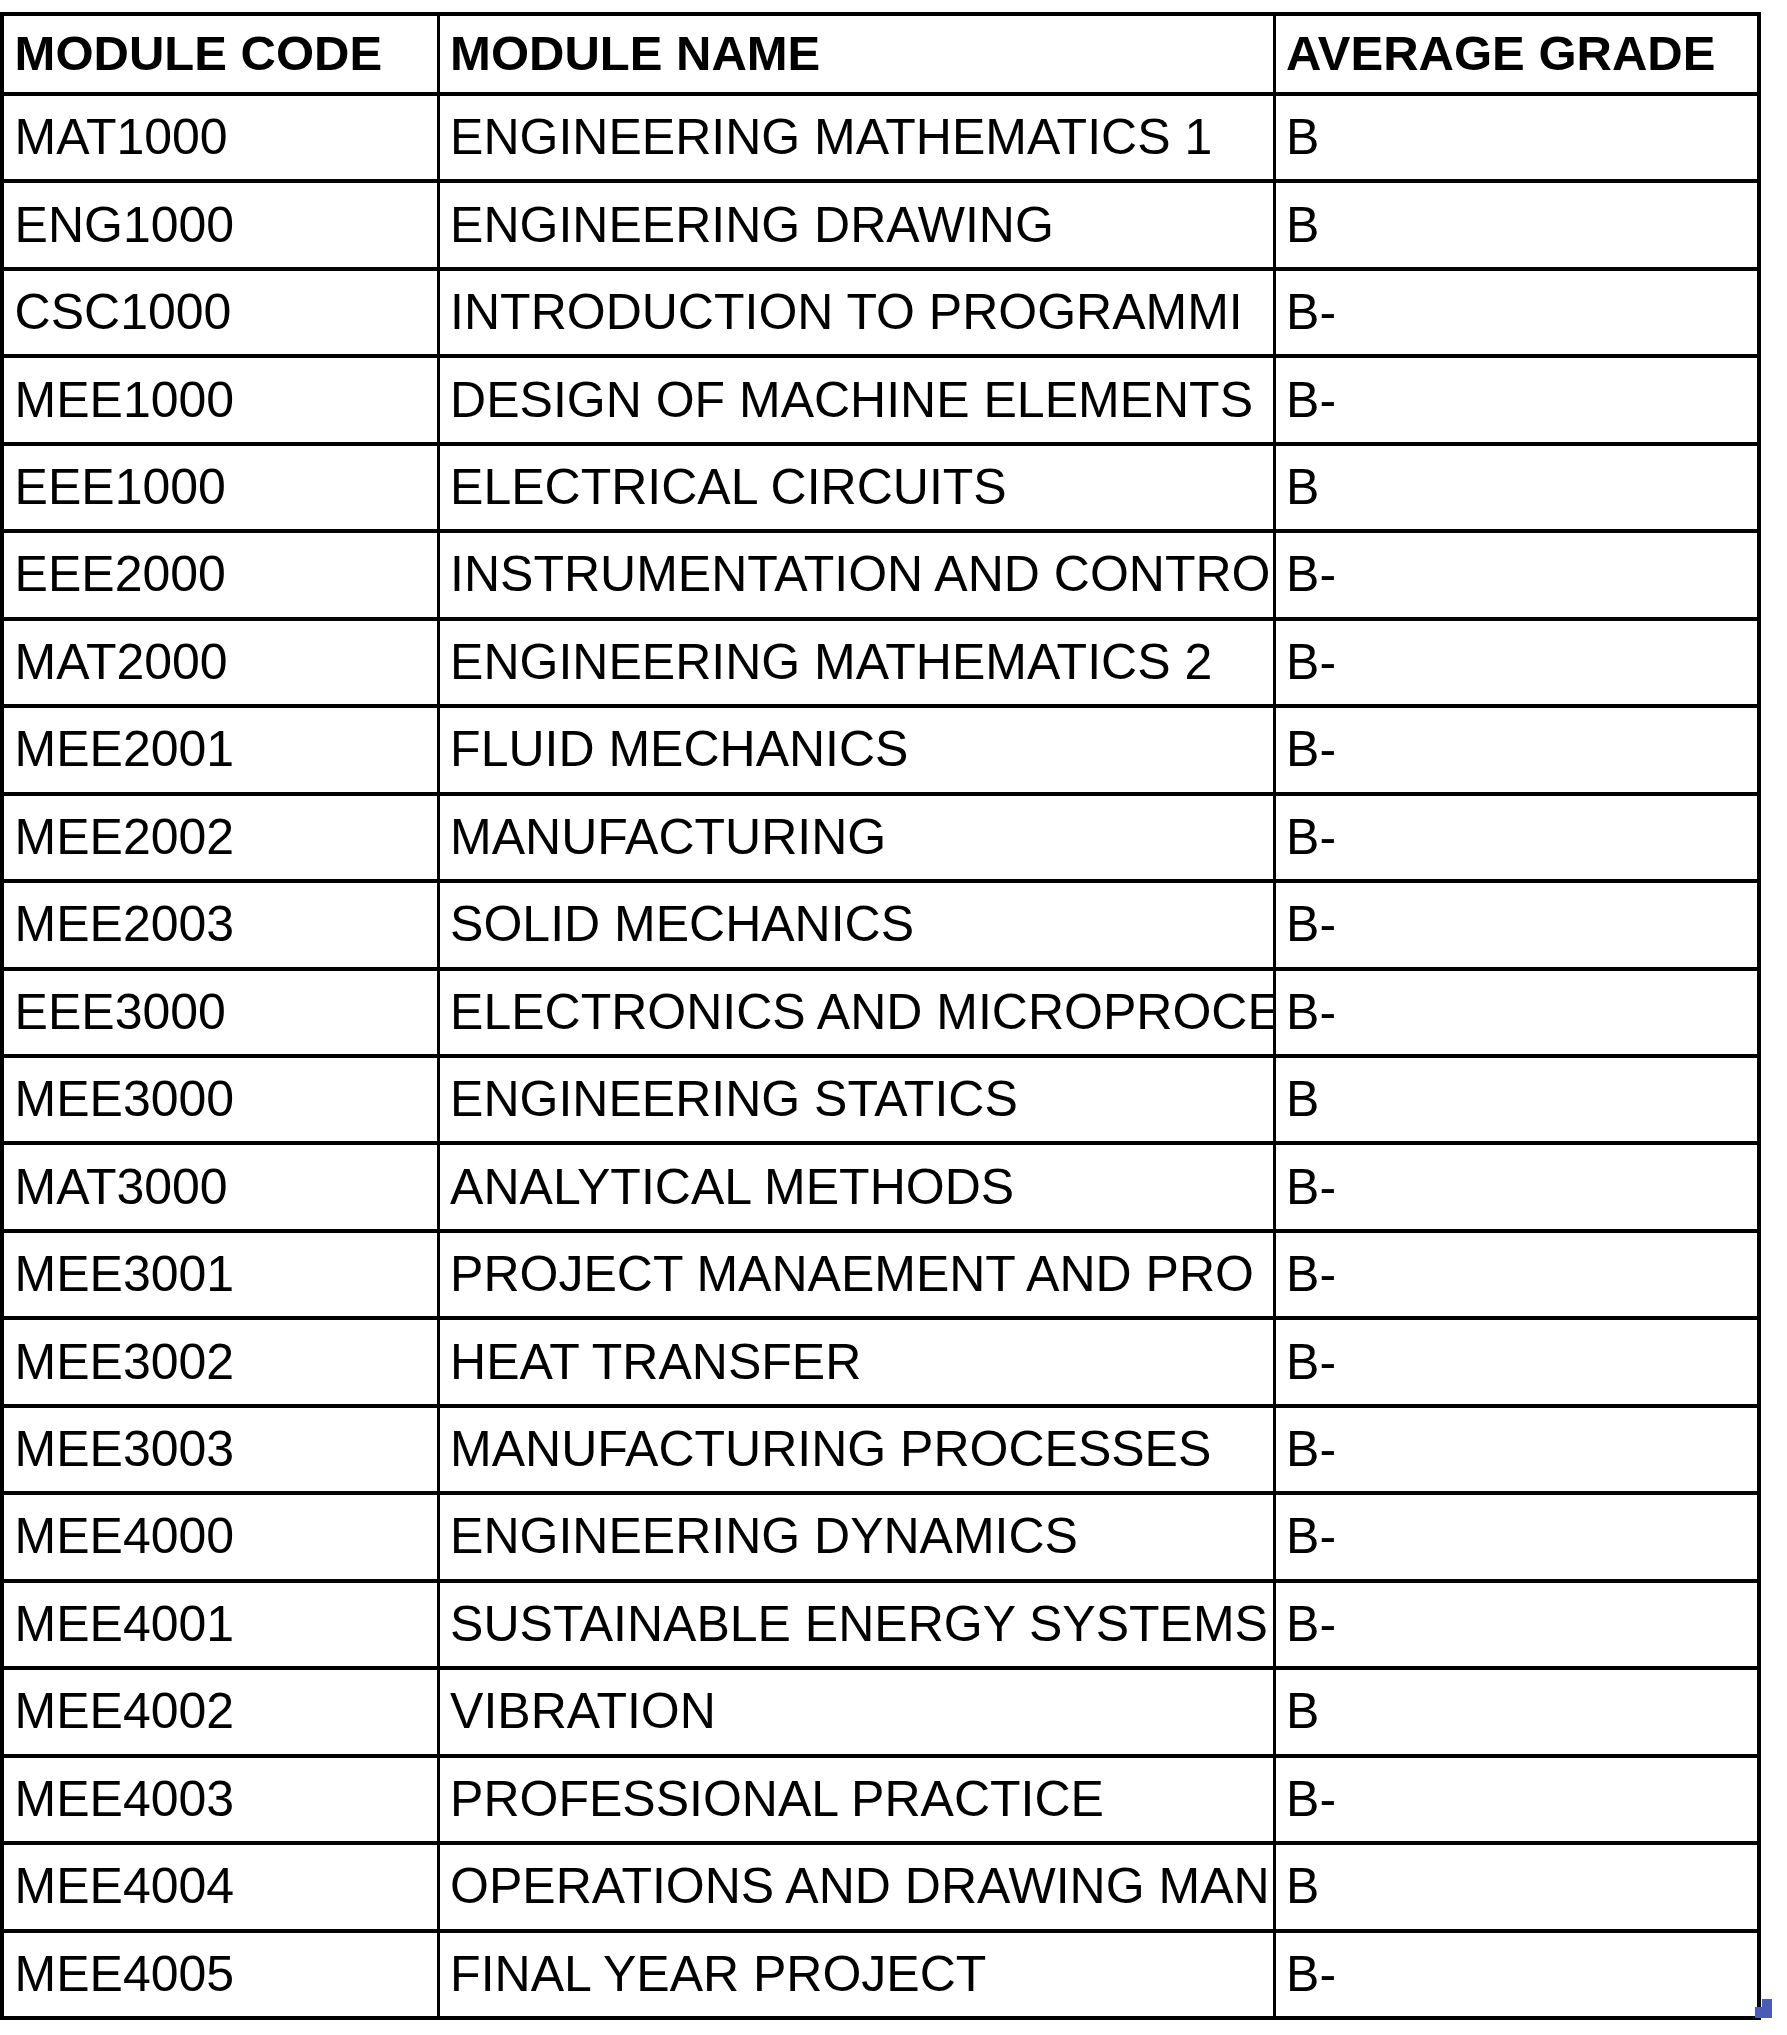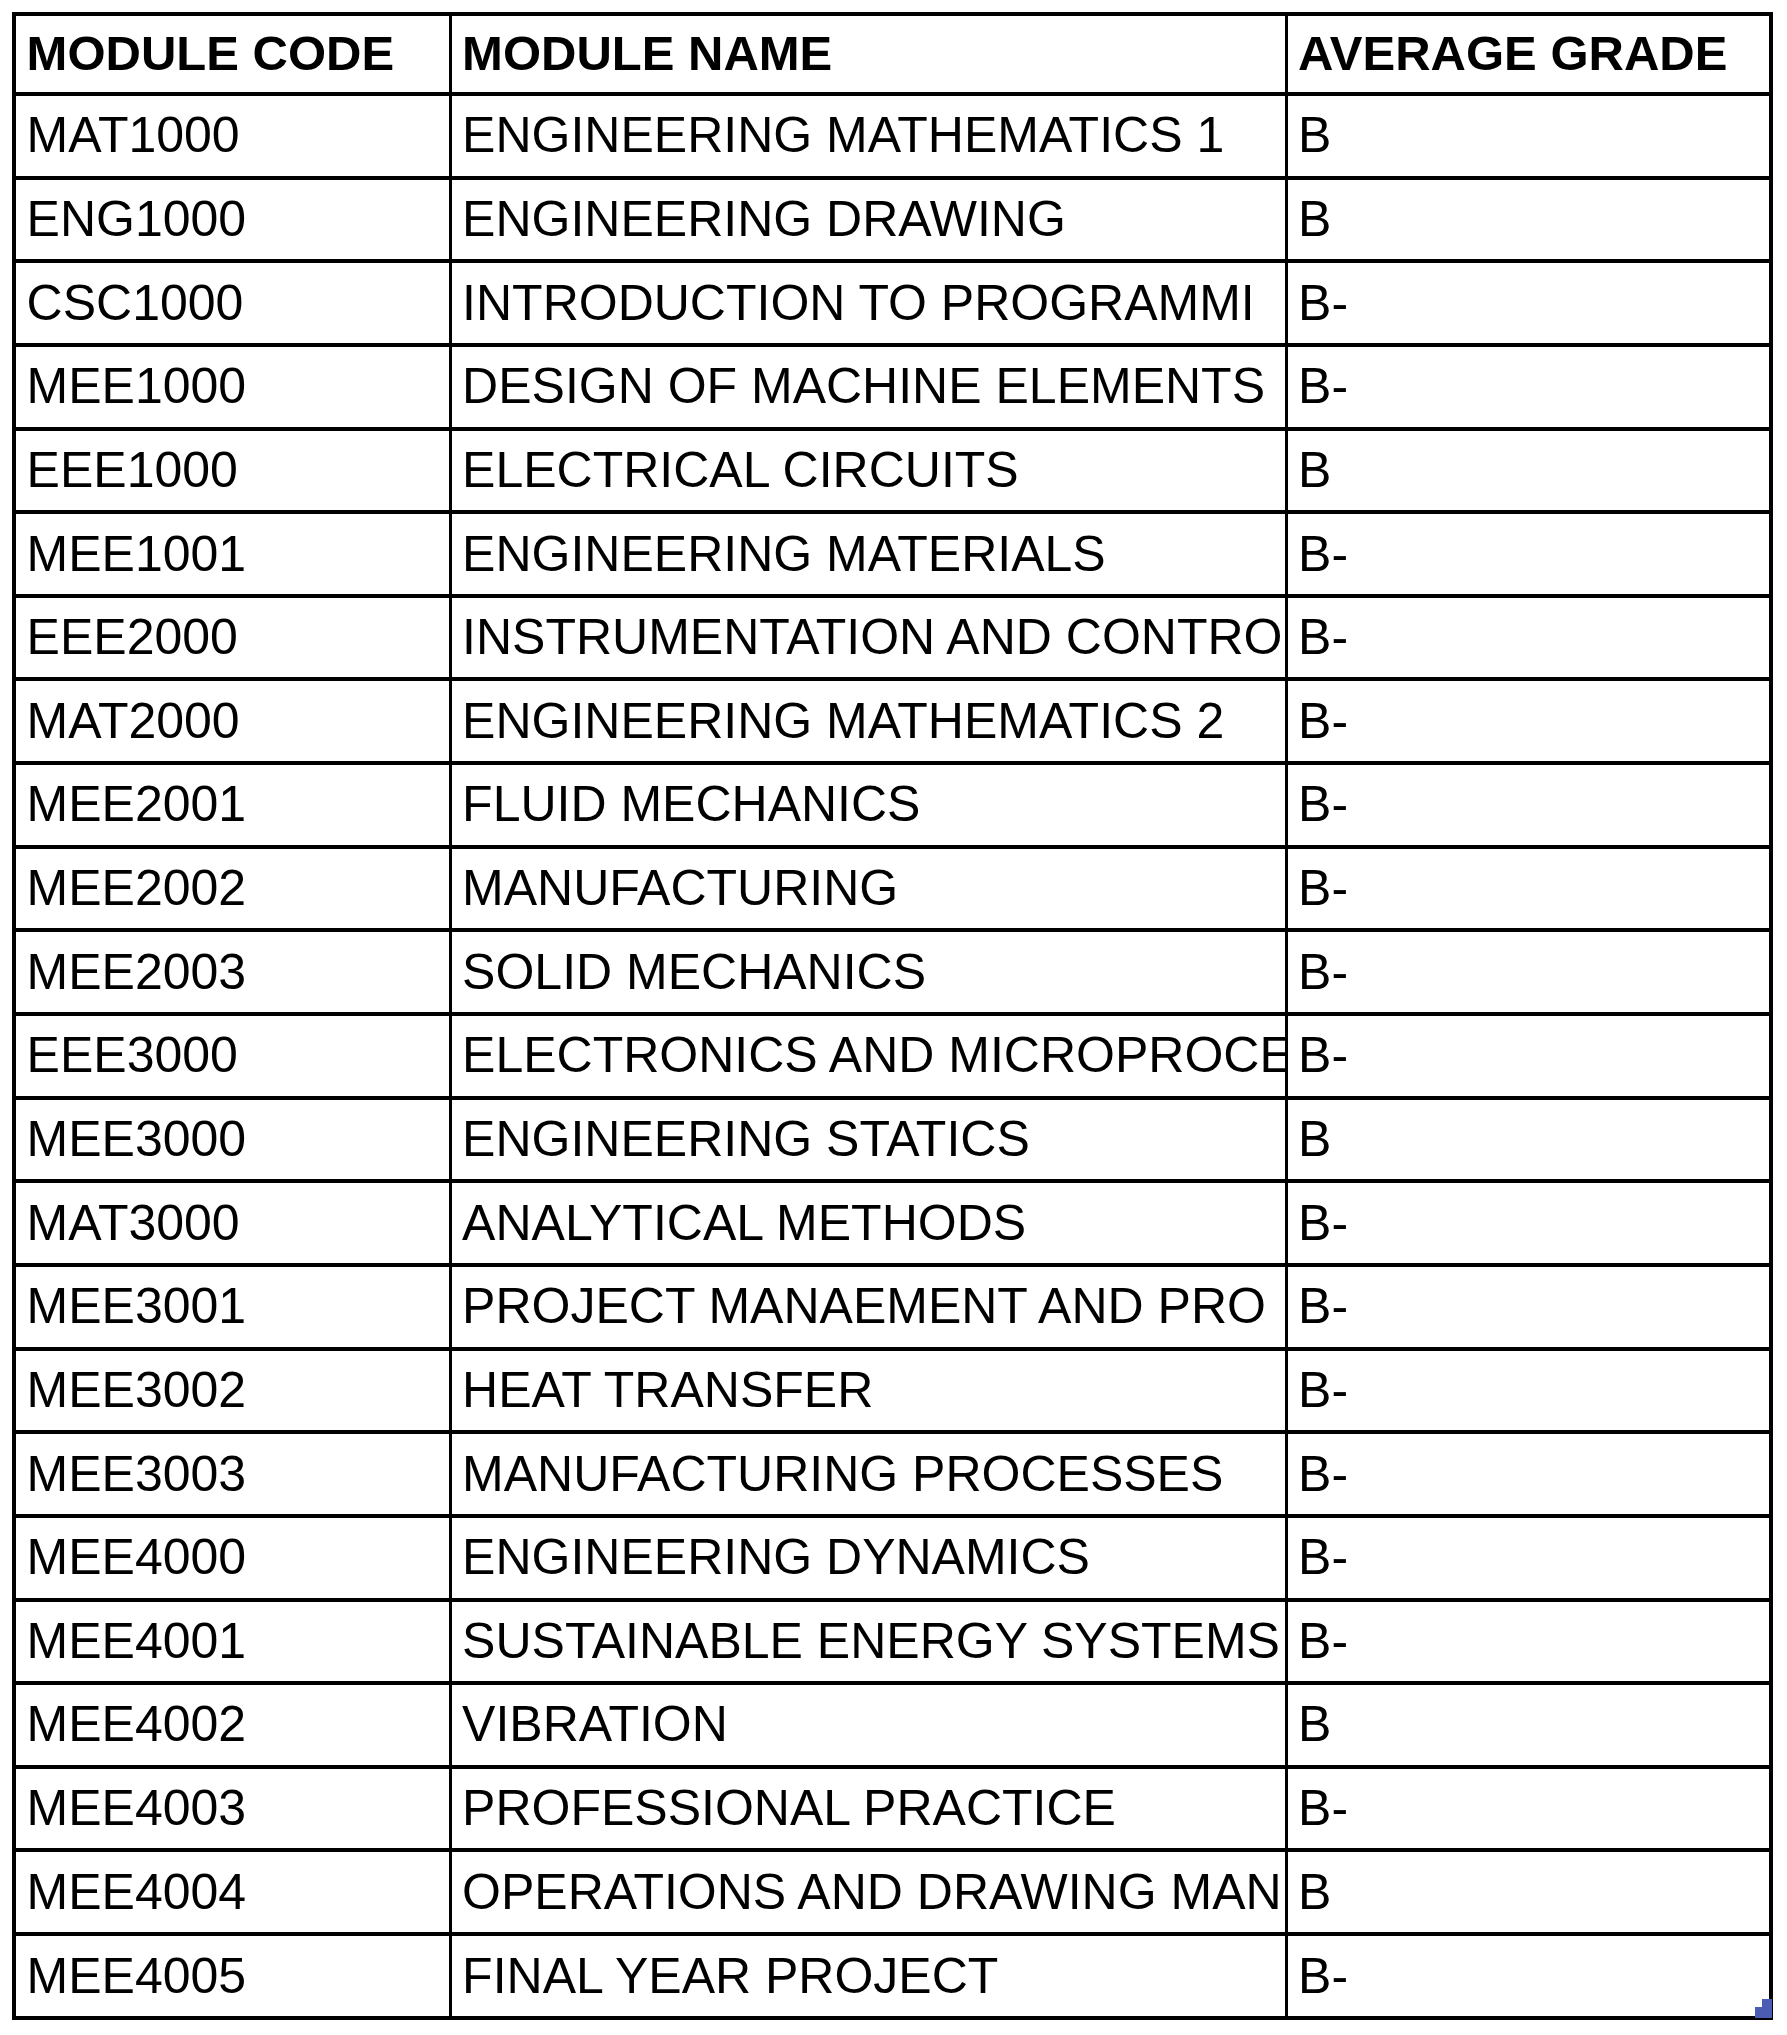--- a/index.html
+++ b/index.html
@@ -11,21 +11,21 @@
     position: relative;
     width: 1787px;
     height: 2035px;
     background: #ffffff;
     font-family: "Liberation Sans", sans-serif;
     color: #000000;
     overflow: hidden;
   }
   table.grades {
     position: absolute;
-    left: 12px;
+    left: 0;
     top: 12px;
     width: 1761px;
     height: 2008px;
     border-collapse: collapse;
     table-layout: fixed;
     border: 4px solid #000000;
   }
   col.c-code  { width: 436px; }
   col.c-name  { width: 836px; }
   col.c-grade { width: auto; }
@@ -102,25 +102,20 @@
       <td>DESIGN OF MACHINE ELEMENTS</td>
       <td>B-</td>
     </tr>
 
     <tr>
       <td>EEE1000</td>
       <td>ELECTRICAL CIRCUITS</td>
       <td>B</td>
     </tr>
 
-    <tr>
-      <td>MEE1001</td>
-      <td>ENGINEERING MATERIALS</td>
-      <td>B-</td>
-    </tr>
 
     <tr>
       <td>EEE2000</td>
       <td>INSTRUMENTATION AND CONTRO</td>
       <td>B-</td>
     </tr>
 
     <tr>
       <td>MAT2000</td>
       <td>ENGINEERING MATHEMATICS 2</td>

